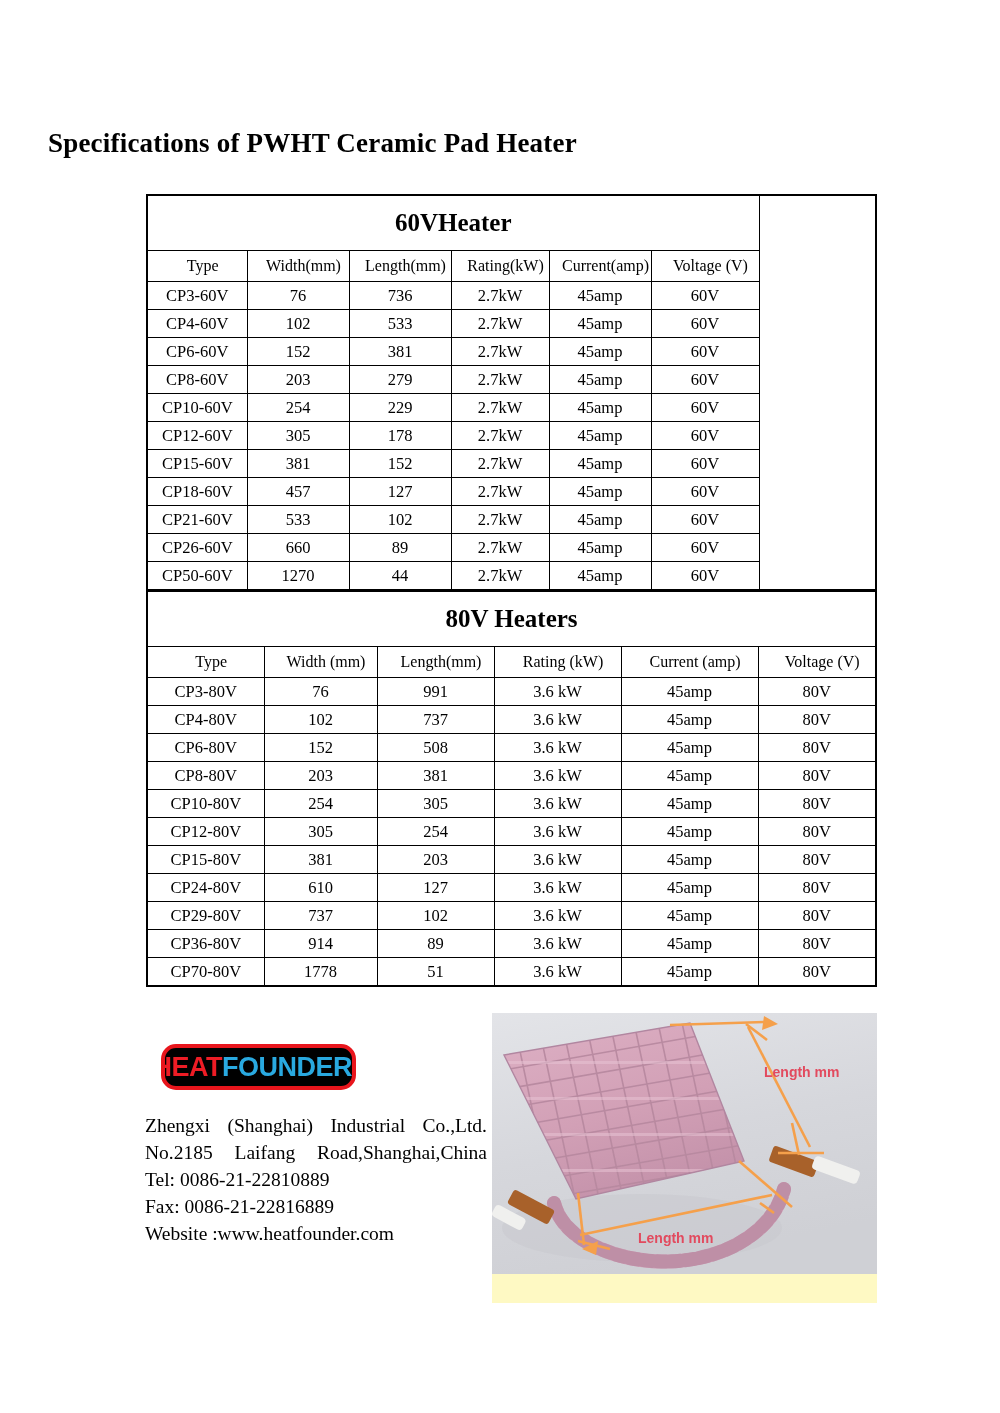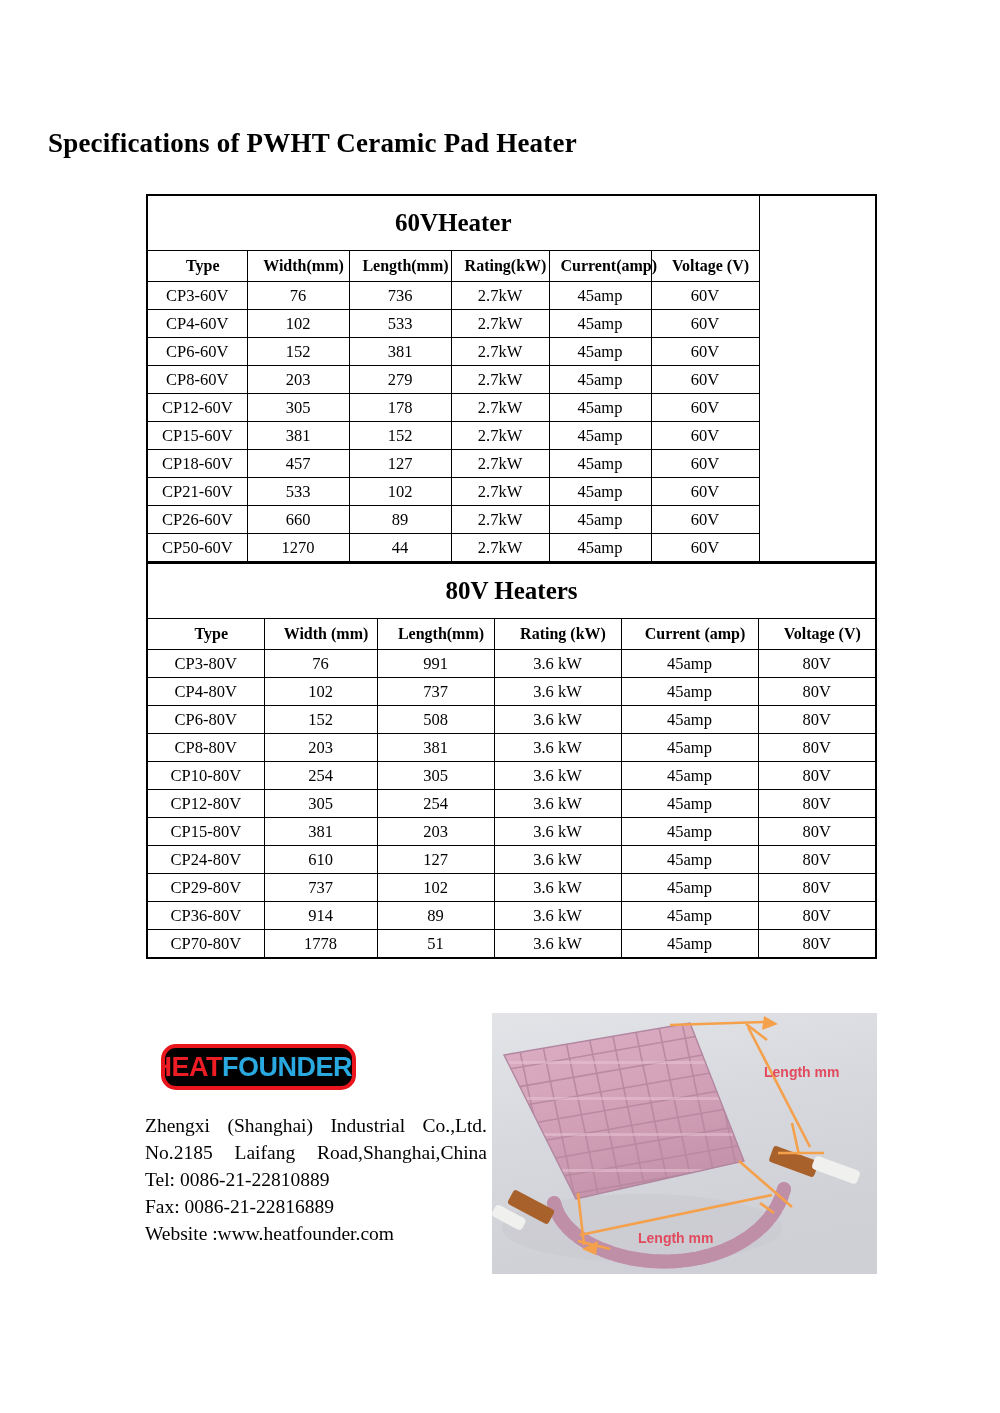--- a/index.html
+++ b/index.html
@@ -58,21 +58,21 @@
     height: 27px;
     line-height: 27px;
   }
   table.spec .section-title-cell {
     height: 54px;
     line-height: 54px;
     font-size: 25px;
     font-weight: bold;
   }
   table.spec .hdr td {
-    font-weight: bold;
+    font-weight: normal;
     font-size: 16px;
     height: 30px;
     line-height: 30px;
     padding-left: 11px;
   }
   .outer-frame {
     border: 2px solid #000 !important;
   }
 
   
@@ -135,21 +135,21 @@
     width: 342px;
     white-space: normal;
   }
 
   
   .photo {
     position: absolute;
     left: 492px;
     top: 1013px;
     width: 385px;
-    height: 261px;
+    height: 290px;
     background: #fef9c3;
     overflow: hidden;
   }
   .photo svg { display: block; }
   .photo-label {
     position: absolute;
     font-family: "Liberation Sans", "DejaVu Sans", sans-serif;
     font-weight: bold;
     font-size: 14px;
     color: #e24a5e;
@@ -210,20 +210,28 @@
             <td>152</td>
             <td>381</td>
             <td>2.7kW</td>
             <td>45amp</td>
             <td>60V</td>
           </tr>
           <tr>
             <td>CP8-60V</td>
             <td>203</td>
             <td>279</td>
+            <td>2.7kW</td>
+            <td>45amp</td>
+            <td>60V</td>
+          </tr>
+          <tr>
+            <td>CP10-60V</td>
+            <td>254</td>
+            <td>229</td>
             <td>2.7kW</td>
             <td>45amp</td>
             <td>60V</td>
           </tr>
           <tr>
             <td>CP12-60V</td>
             <td>305</td>
             <td>178</td>
             <td>2.7kW</td>
             <td>45amp</td>

